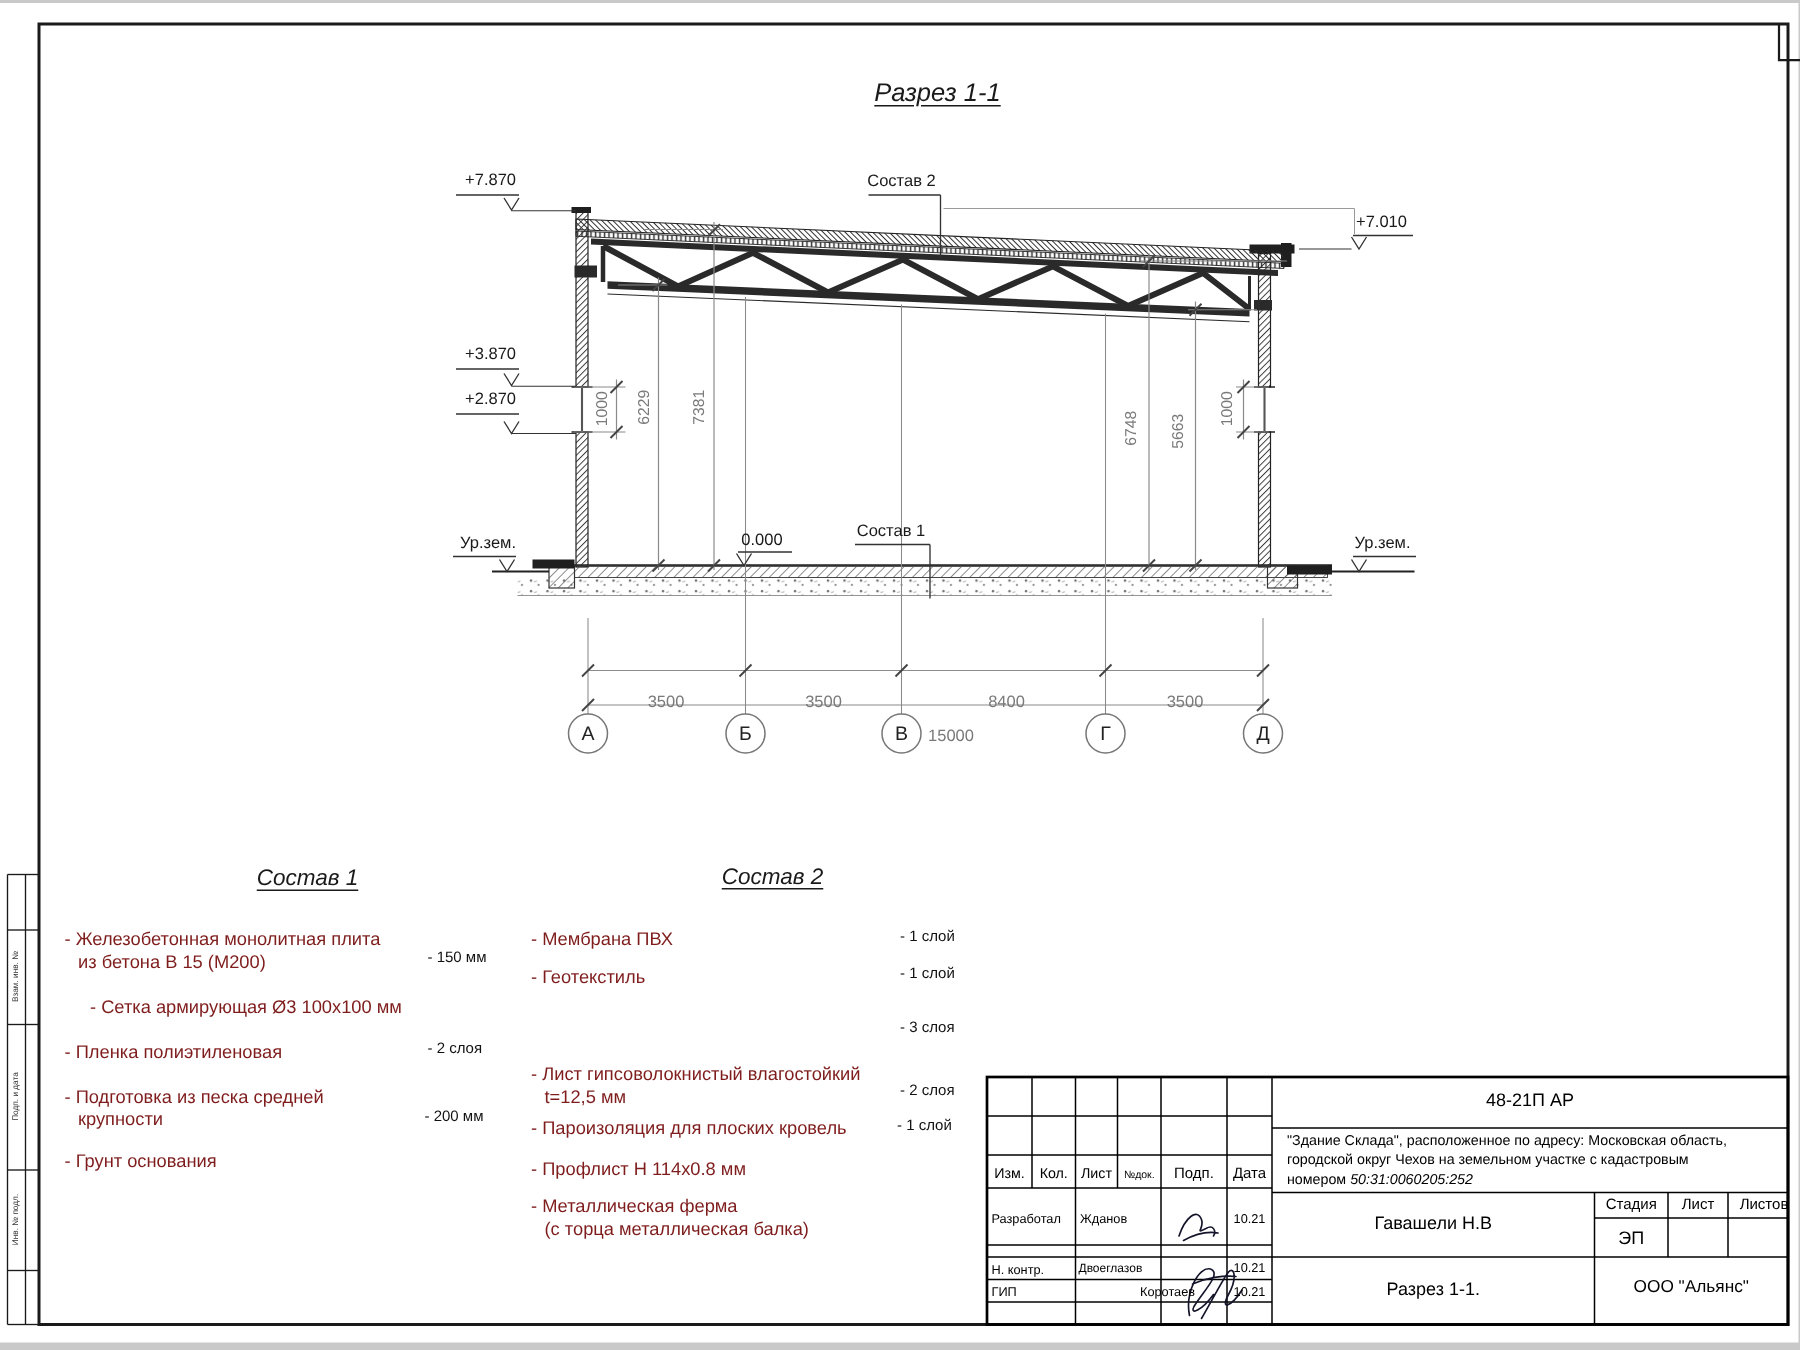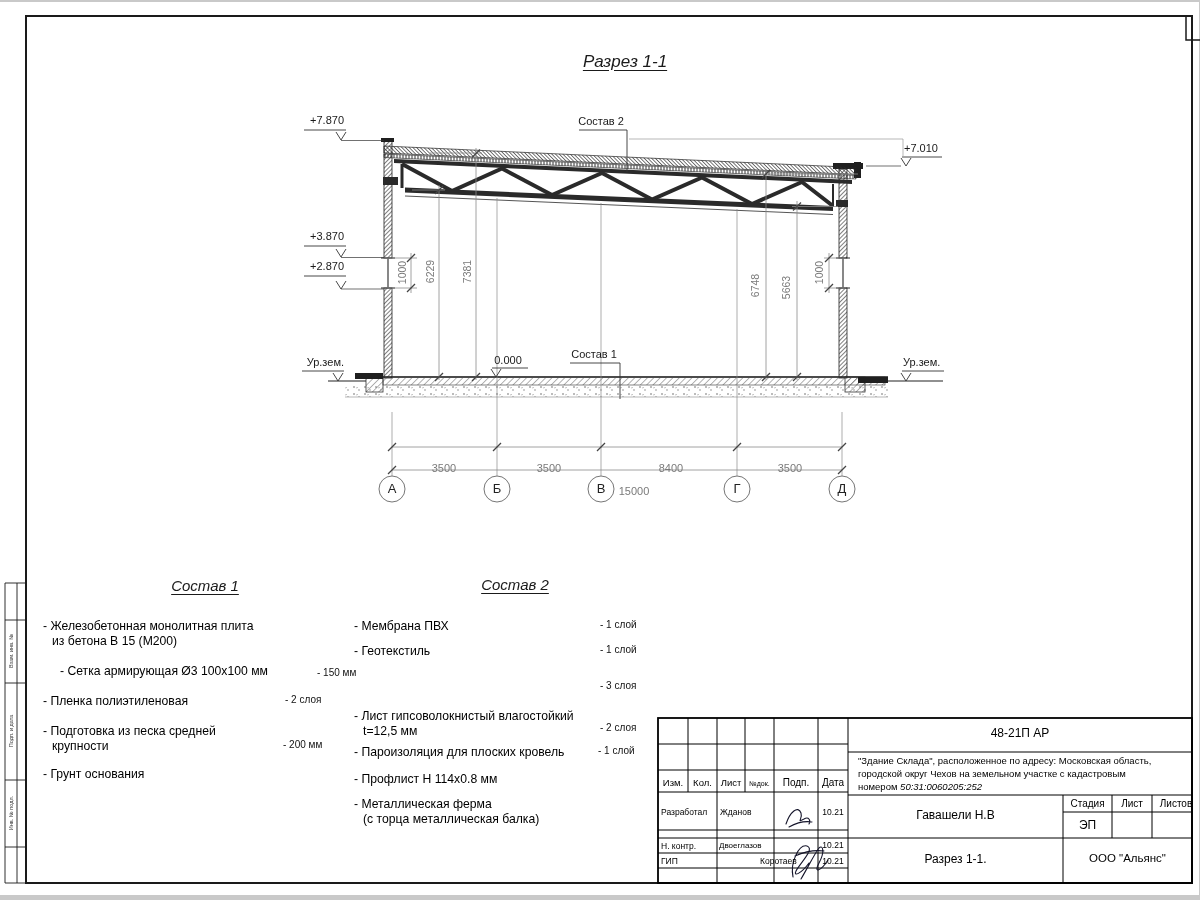--- a/index.html
+++ b/index.html
@@ -7,21 +7,21 @@
          font-family:"Liberation Sans","DejaVu Sans",sans-serif;color:#1a1a1a;}
   #paper{position:absolute;left:0;top:2px;width:1199px;height:893px;background:#ffffff;}
   svg{position:absolute;left:0;top:0;}
   .txt{position:absolute;white-space:pre-line;}
   .elev{font-size:11px;color:#1a1a1a;}
   .dim{font-size:11px;color:#7a7a7a;margin-top:28px;}
   .vdim{font-size:10.5px;color:#7a7a7a;transform:rotate(-90deg);text-align:center;height:13px;line-height:13px;}
   .axis-letter{font-size:13px;color:#222;width:26px;height:26px;line-height:26px;text-align:center;}
   .sheet-title{font-size:17px;font-style:italic;text-decoration:underline;text-underline-offset:3px;text-align:center;}
   .list-title{font-size:15px;font-style:italic;text-decoration:underline;text-underline-offset:3px;text-align:center;}
-  .item{font-size:12.2px;line-height:1.22;padding-left:9px;text-indent:-9px;color:#000000;}
+  .item{font-size:12.2px;line-height:1.22;padding-left:9px;text-indent:-9px;color:#7f1d1d;}
   .val{font-size:10px;color:#111;}
   .tb{color:#000;}
   .tb.small{font-size:8.5px;}
   .tb.center{text-align:center;}
   .side-label{font-size:5.5px;color:#333;transform:rotate(-90deg);text-align:center;width:60px;height:10px;line-height:10px;}
 </style>
 </head>
 <body>
 
 <div id="stage">
@@ -250,21 +250,21 @@
 
   <div class="txt axis-letter" style="left:379px;top:476px;">А</div>
   <div class="txt axis-letter" style="left:484px;top:476px;">Б</div>
   <div class="txt axis-letter" style="left:588px;top:476px;">В</div>
   <div class="txt axis-letter" style="left:724px;top:476px;">Г</div>
   <div class="txt axis-letter" style="left:829px;top:476px;">Д</div>
 
   <div class="txt list-title" style="left:150px;top:577px;width:110px;">Состав 1</div>
   <div class="txt item" style="left:43px;top:619px;width:234px;">- Железобетонная  монолитная плита
 из бетона В 15 (М200)</div>
-  <div class="txt val" style="left:285px;top:667px;width:55px;margin-left:32px;">- 150 мм</div>
+  <div class="txt val" style="left:285px;top:633px;width:55px;">- 150 мм</div>
   <div class="txt item" style="left:60px;top:664px;width:240px;">- Сетка армирующая Ø3 100х100 мм</div>
   <div class="txt item" style="left:43px;top:694px;width:240px;">- Пленка полиэтиленовая</div>
   <div class="txt val" style="left:285px;top:694px;width:55px;">-  2 слоя</div>
   <div class="txt item" style="left:43px;top:724px;width:195px;">- Подготовка из песка средней
 крупности</div>
   <div class="txt val" style="left:283px;top:739px;width:55px;">- 200 мм</div>
   <div class="txt item" style="left:43px;top:767px;width:240px;">- Грунт основания</div>
 
   <div class="txt list-title" style="left:460px;top:576px;width:110px;">Состав 2</div>
   <div class="txt item" style="left:354px;top:619px;width:250px;">- Мембрана ПВХ</div>

